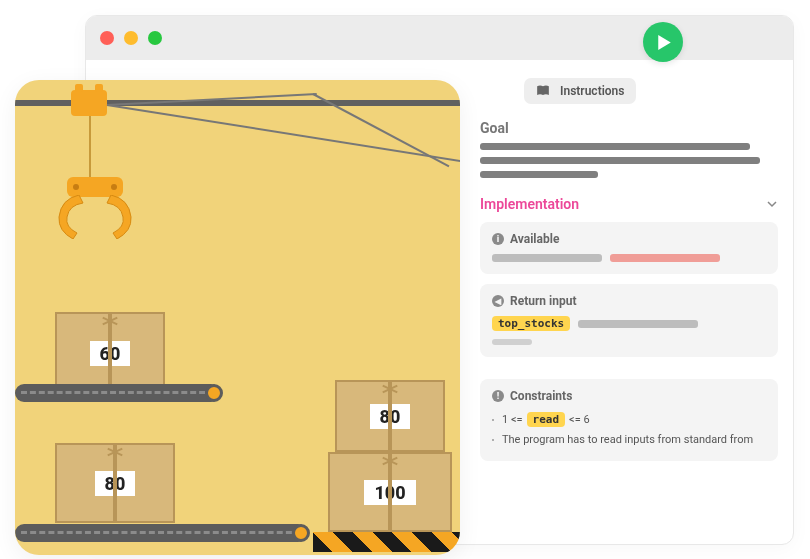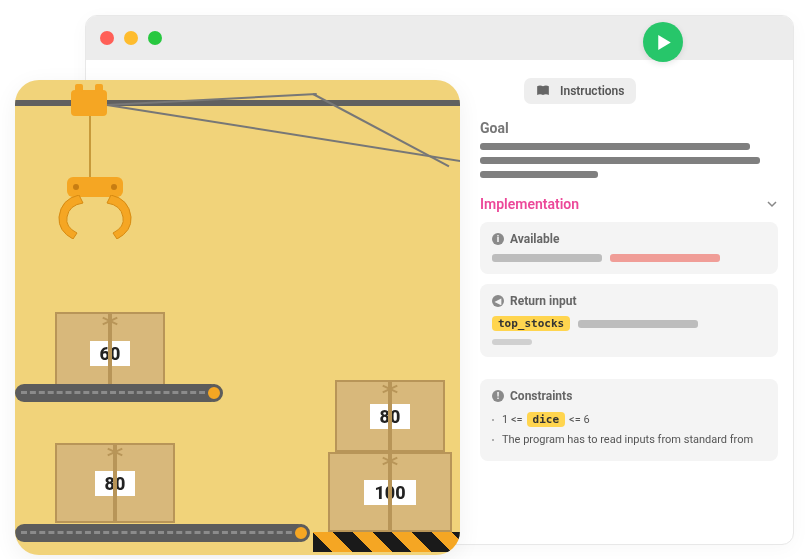--- a/index.html
+++ b/index.html
@@ -189,21 +189,21 @@
     </div>
 
     <div class="card constraints">
       <div class="card-title">
         <span class="ico">!</span>
         <span>Constraints</span>
       </div>
       <ul class="clist">
         <li>
           <span>1 &lt;=</span>
-          <span class="chip">dice</span>
+          <span class="chip">read</span>
           <span>&lt;= 6</span>
         </li>
         <li>The program has to read inputs from standard from</li>
       </ul>
     </div>
   </div>
 </div>
 
 <div class="game">
   <div class="rail top"></div>

